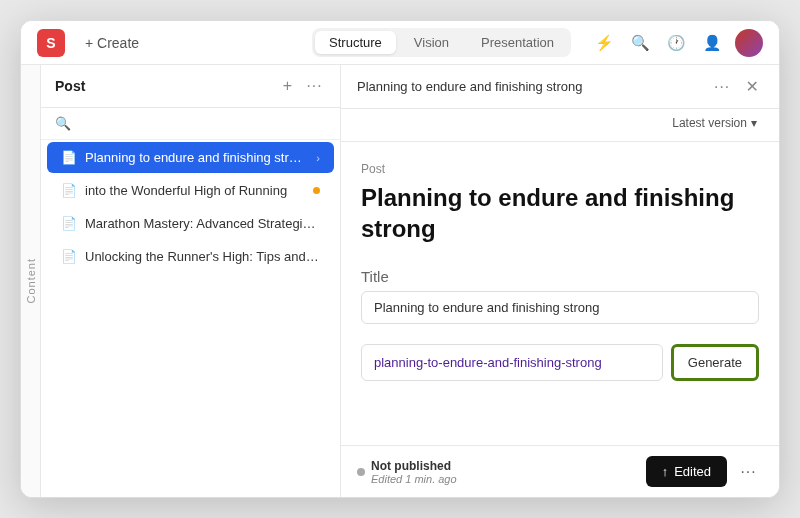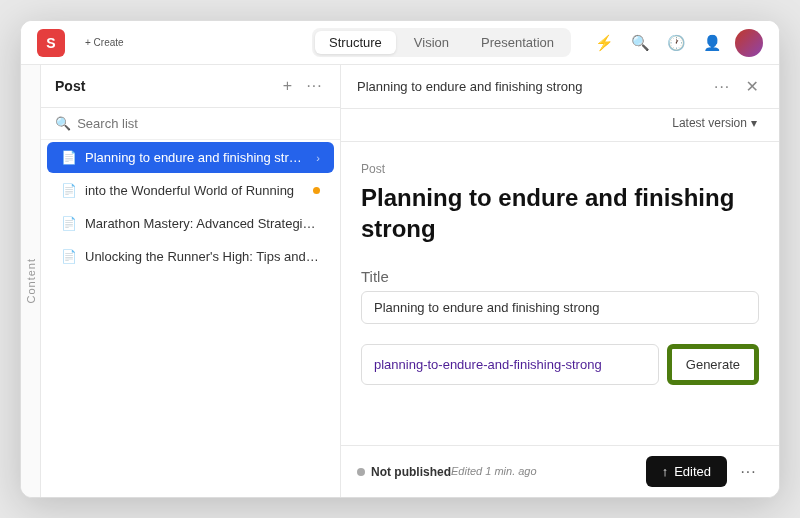--- a/index.html
+++ b/index.html
@@ -47,21 +47,21 @@
       font-weight: bold;
       font-size: 14px;
       cursor: pointer;
       flex-shrink: 0;
     }
     .create-btn {
       display: flex;
       align-items: center;
       gap: 4px;
       color: #555;
-      font-size: 10px;
+      font-size: 14px;
       cursor: pointer;
       padding: 4px 8px;
       border-radius: 6px;
     }
     .nav-spacer { flex: 1; }
     .nav-tabs {
       display: flex;
       gap: 4px;
       background: #f2f2f2;
       border-radius: 8px;
@@ -303,21 +303,21 @@
       border: 1px solid #ddd;
       border-radius: 6px;
       padding: 8px 12px;
       font-size: 13px;
       color: #4c1d95;
       outline: none;
     }
     .generate-btn {
       padding: 8px 14px;
       background: #fff;
-      border: 5px solid #4d7c0f;
+      border: 3px solid #4d7c0f;
       border-radius: 6px;
       font-size: 13px;
       color: #333;
       cursor: pointer;
       white-space: nowrap;
     }
     
     .bottom-bar {
       display: flex;
       align-items: center;
@@ -331,21 +331,21 @@
       align-items: center;
       gap: 6px;
       flex: 1;
     }
     .status-dot {
       width: 8px;
       height: 8px;
       border-radius: 50%;
       background: #aaa;
     }
-    .status-text-group { display: flex; flex-direction: row; }
+    .status-text-group { display: flex; flex-direction: column; }
     .status-not-published {
       font-size: 12px;
       font-weight: 600;
       color: #333;
     }
     .status-edited {
       font-size: 11px;
       color: #888;
       font-style: italic;
     }
@@ -411,31 +411,30 @@
     <div class="left-panel">
       <div class="left-panel-header">
         <div class="left-panel-title">Post</div>
         <div class="left-panel-actions">
           <div class="icon-btn">+</div>
           <div class="icon-btn">···</div>
         </div>
       </div>
       <div class="search-bar">
         <span class="search-icon">🔍</span>
-        <input type="text" placeholder="Search list" style="">
       </div>
       <div class="list-items">
         <div class="list-item active">
           <span class="item-icon">📄</span>
           <span class="item-text">Planning to endure and finishing strong</span>
           <span class="item-chevron">›</span>
         </div>
         <div class="list-item">
           <span class="item-icon">📄</span>
-          <span class="item-text">into the Wonderful World of Running</span>
+          <span class="item-text">into the Wonderful High of Running</span>
           <span class="item-dot"></span>
         </div>
         <div class="list-item">
           <span class="item-icon">📄</span>
           <span class="item-text">Marathon Mastery: Advanced Strategies for Peak P...</span>
         </div>
         <div class="list-item">
           <span class="item-icon">📄</span>
           <span class="item-text">Unlocking the Runner's High: Tips and Techniques f...</span>
         </div>

